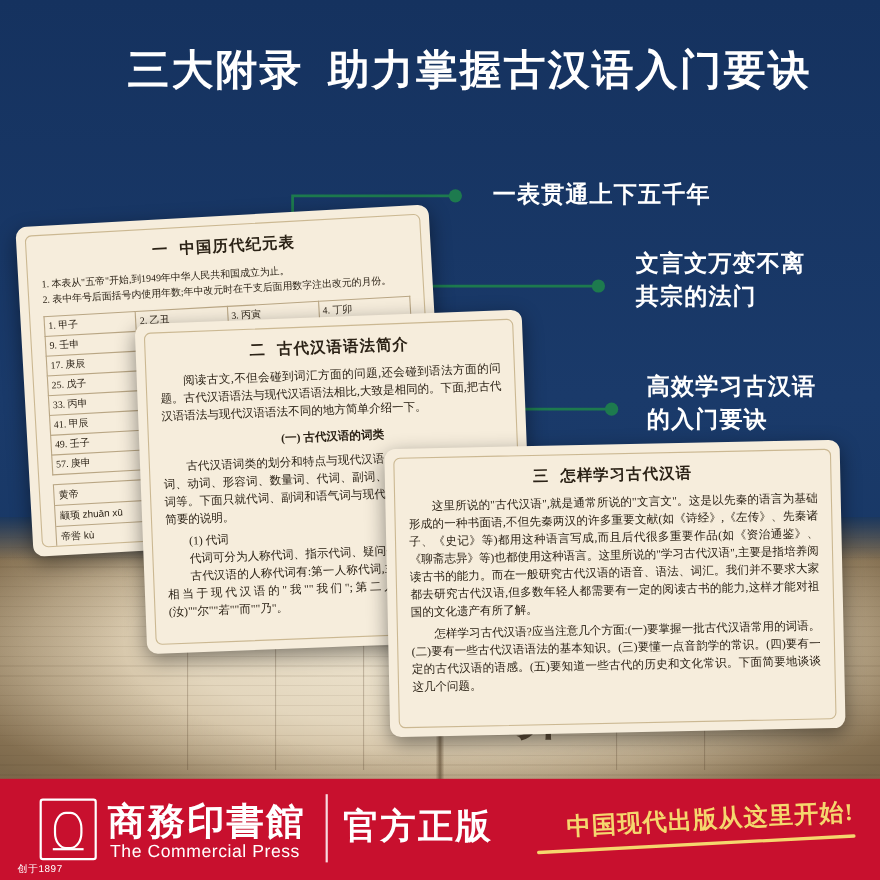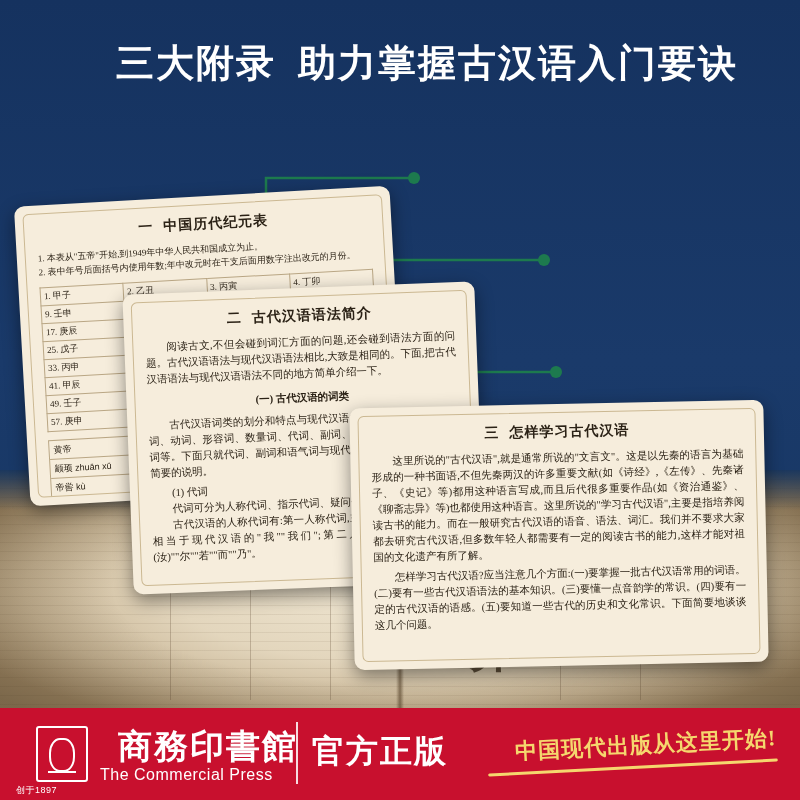--- a/index.html
+++ b/index.html
@@ -254,21 +254,20 @@
     letter-spacing: 0.5px;
   }
   .footer .press-cn {
     position: absolute;
     left: 98px;
     top: 16px;
     font-size: 34px;
     font-weight: bold;
     font-family: "Liberation Serif", "DejaVu Serif", serif;
     letter-spacing: 2px;
-    margin-left: 20px;
   }
   .footer .press-en {
     position: absolute;
     left: 100px;
     top: 58px;
     font-size: 16px;
     font-family: Liberation Sans, sans-serif;
     letter-spacing: 0.5px;
   }
   .footer .divider {
@@ -337,20 +336,25 @@
       <path d="M382,300 L382,260 L544,260"></path>
       <path d="M470,410 L470,372 L556,372"></path>
     </g>
     <g fill="#1d7a4e" stroke="none">
       <circle cx="414" cy="178" r="6"></circle>
       <circle cx="544" cy="260" r="6"></circle>
       <circle cx="556" cy="372" r="6"></circle>
     </g>
   </svg>
 
+  <div class="callout" id="callout-0">一表贯通上下五千年</div>
+  <div class="callout" id="callout-1">文言文万变不离
+其宗的法门</div>
+  <div class="callout" id="callout-2">高效学习古汉语
+的入门要诀</div>
 
   <div class="card" id="card-1">
     <div class="card-inner">
       <div class="card-title">
         <span class="num">一</span><span>中国历代纪元表</span>
       </div>
       <div class="card-body note">1. 本表从"五帝"开始,到1949年中华人民共和国成立为止。
 2. 表中年号后面括号内使用年数;年中改元时在干支后面用数字注出改元的月份。</div>
       <table class="ganzhi-table">
         <tbody>

